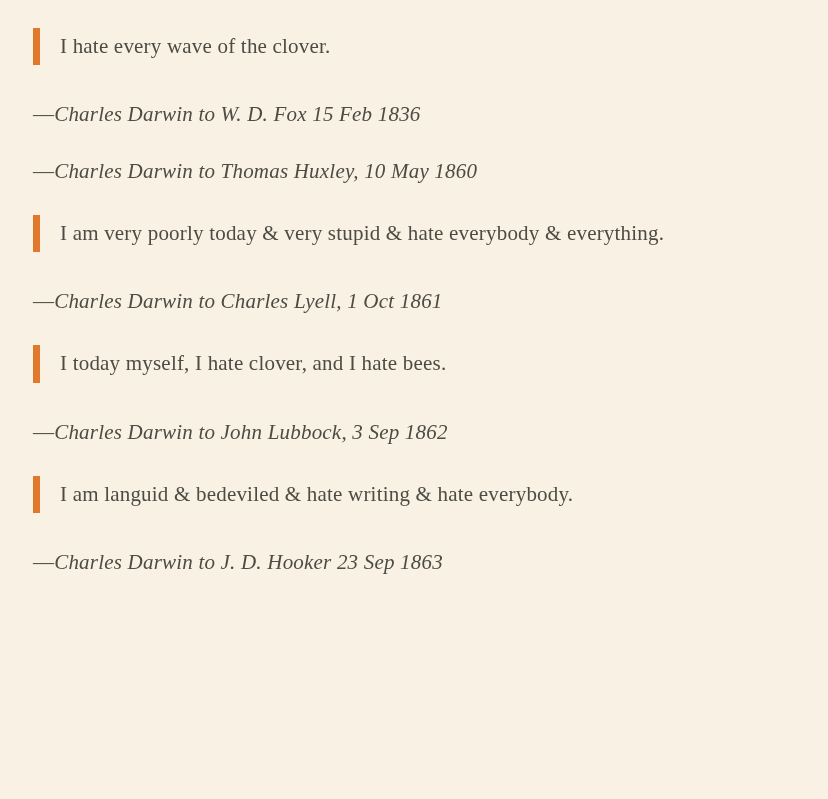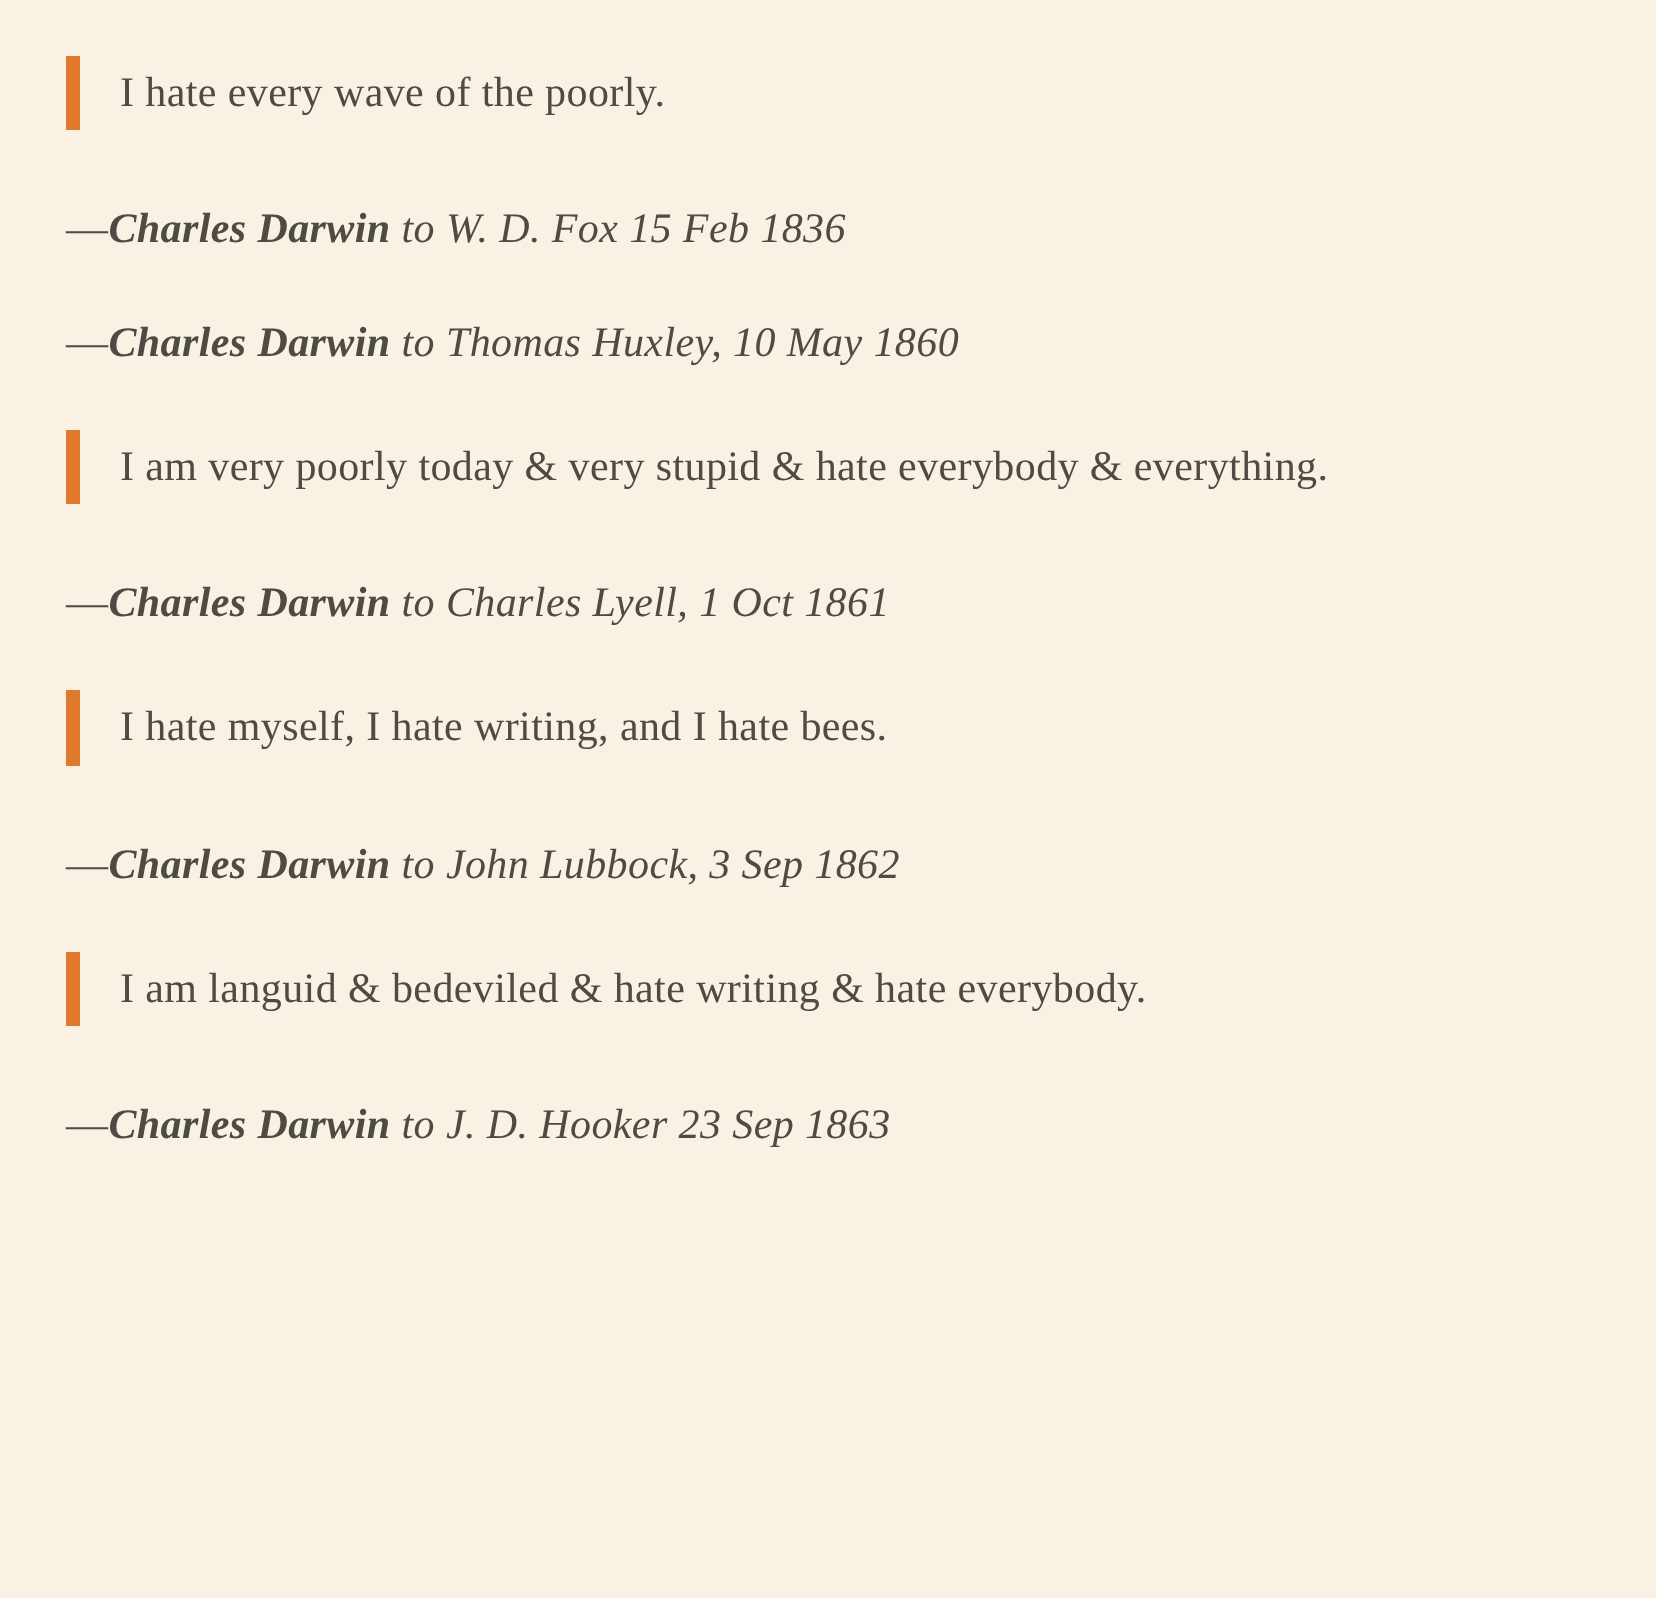--- a/index.html
+++ b/index.html
@@ -30,54 +30,54 @@
     letter-spacing: 0.2px;
   }
   figcaption.attribution {
     margin: 0 0 31px 0;
     font-size: 21px;
     line-height: 26px;
     font-style: italic;
     letter-spacing: 0.2px;
   }
   figcaption.attribution .author {
-    font-weight: bold;
+    font-weight: normal;
   }
   figcaption.attribution .dash {
     font-style: normal;
   }
 </style>
 </head>
 <body>
 
 <div class="page">
   <div id="quotes-container">
   <figure class="quote-block">
-    <blockquote class="quote">I hate every wave of the poorly.</blockquote>
+    <blockquote class="quote">I hate every wave of the clover.</blockquote>
     <figcaption class="attribution">
       <span class="dash">—</span><span class="author">Charles Darwin</span><span class="source"> to W. D. Fox 15 Feb 1836</span>
     </figcaption>
   </figure>
 
 
   <figure class="quote-block">
     <figcaption class="attribution">
       <span class="dash">—</span><span class="author">Charles Darwin</span><span class="source"> to Thomas Huxley, 10 May 1860</span>
     </figcaption>
   </figure>
 
   <figure class="quote-block">
     <blockquote class="quote">I am very poorly today &amp; very stupid &amp; hate everybody &amp; everything.</blockquote>
     <figcaption class="attribution">
       <span class="dash">—</span><span class="author">Charles Darwin</span><span class="source"> to Charles Lyell, 1 Oct 1861</span>
     </figcaption>
   </figure>
 
   <figure class="quote-block">
-    <blockquote class="quote">I hate myself, I hate writing, and I hate bees.</blockquote>
+    <blockquote class="quote">I today myself, I hate clover, and I hate bees.</blockquote>
     <figcaption class="attribution">
       <span class="dash">—</span><span class="author">Charles Darwin</span><span class="source"> to John Lubbock, 3 Sep 1862</span>
     </figcaption>
   </figure>
 
   <figure class="quote-block">
     <blockquote class="quote">I am languid &amp; bedeviled &amp; hate writing &amp; hate everybody.</blockquote>
     <figcaption class="attribution">
       <span class="dash">—</span><span class="author">Charles Darwin</span><span class="source"> to J. D. Hooker 23 Sep 1863</span>
     </figcaption>

